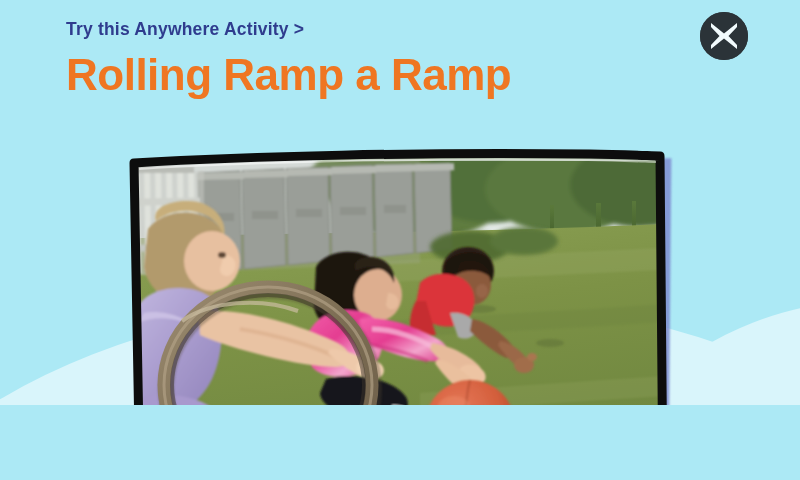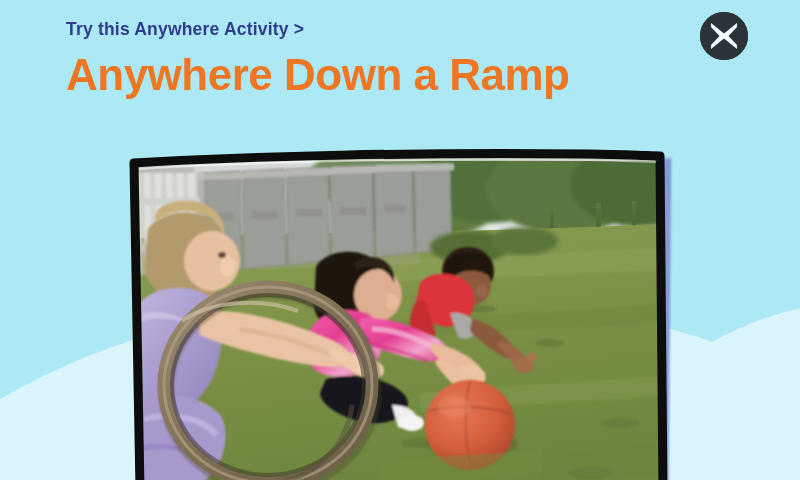--- a/index.html
+++ b/index.html
@@ -10,21 +10,21 @@
   body {
     width: 800px;
     height: 480px;
     overflow: hidden;
     font-family: "Liberation Sans", sans-serif;
     background: #ace9f5;
   }
   .stage {
     position: relative;
     width: 800px;
-    height: 480px;
+    height: 405px;
     overflow: hidden;
     background: #ace9f5;
   }
   
   .bg-arc {
     position: absolute;
     left: -170px;
     top: 296px;
     width: 1180px;
     height: 560px;
@@ -108,21 +108,21 @@
 </head>
 <body>
 
 <div class="stage">
 
   <div class="bg-arc"></div>
   <div class="bg-arc-2"></div>
 
   <div class="eyebrow">Try this Anywhere Activity &gt;</div>
 
-  <div class="title">Anywhere Down a Ramp</div>
+  <div class="title">Rolling Ramp a Ramp</div>
 
   <div class="close-btn">
     <svg width="48" height="48" viewBox="0 0 48 48">
       <circle cx="24" cy="24" r="24" fill="#2b3338"></circle>
       <path d="M11 11 L24 21.5 L37 11 L37 15 L28.5 24 L37 33 L37 37 L24 26.5 L11 37 L11 33 L19.5 24 L11 15 Z" fill="#f2fbfd"></path>
     </svg>
   </div>
 
   <div class="photo-wrap">
     <div class="photo-shadow"></div>

